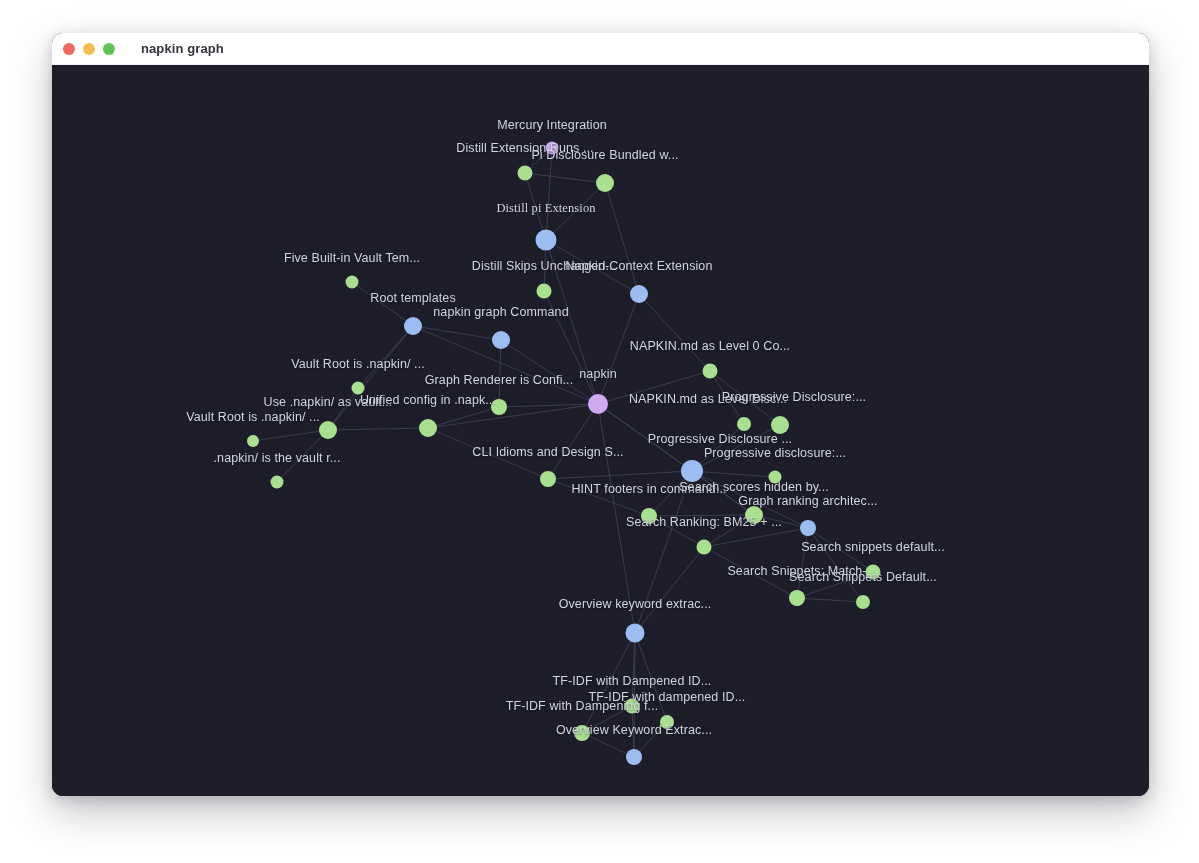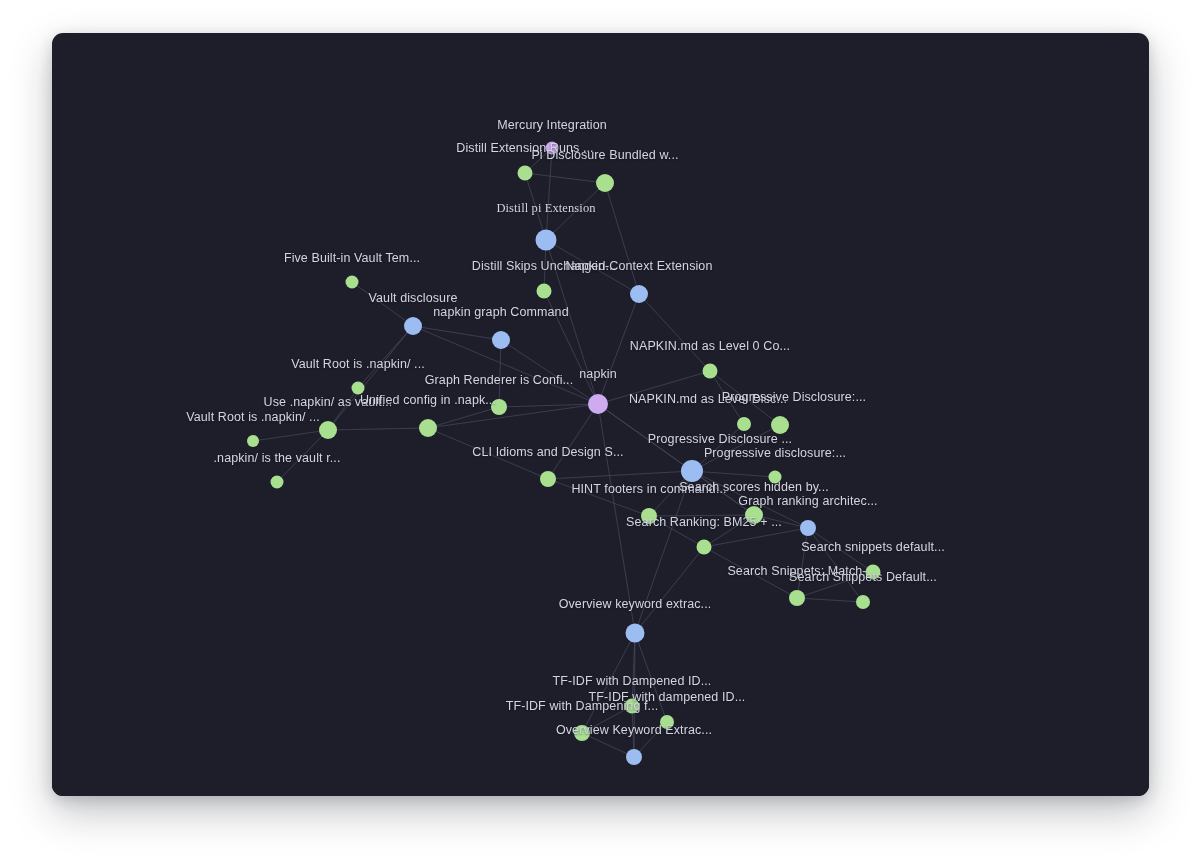--- a/index.html
+++ b/index.html
@@ -95,20 +95,28 @@
     text-shadow: 0 1px 2px rgba(20,20,34,0.55);
   }
 </style>
 </head>
 <body>
 
 <div id="app">
 
   <div class="window">
 
+    <div class="titlebar">
+      <div class="lights">
+        <span class="light red"></span>
+        <span class="light yellow"></span>
+        <span class="light green"></span>
+      </div>
+      <div class="win-title">napkin graph</div>
+    </div>
 
     <div class="canvas">
       <svg class="edges" id="edges-svg" viewBox="0 0 1097 731" preserveAspectRatio="none">
           <line x1="500" y1="83" x2="494" y2="175" stroke="#4a4a63" stroke-width="0.9" stroke-opacity="0.75"></line>
           <line x1="500" y1="83" x2="473" y2="108" stroke="#4a4a63" stroke-width="0.9" stroke-opacity="0.75"></line>
           <line x1="473" y1="108" x2="494" y2="175" stroke="#4a4a63" stroke-width="0.9" stroke-opacity="0.75"></line>
           <line x1="473" y1="108" x2="553" y2="118" stroke="#4a4a63" stroke-width="0.9" stroke-opacity="0.75"></line>
           <line x1="553" y1="118" x2="494" y2="175" stroke="#4a4a63" stroke-width="0.9" stroke-opacity="0.75"></line>
           <line x1="553" y1="118" x2="587" y2="229" stroke="#4a4a63" stroke-width="0.9" stroke-opacity="0.75"></line>
           <line x1="494" y1="175" x2="492" y2="226" stroke="#4a4a63" stroke-width="0.9" stroke-opacity="0.75"></line>
@@ -178,21 +186,21 @@
           <div class="node-label" style="left: 553px; top: 97px;">Pi Disclosure Bundled w...</div>
           <div class="node blue" style="left: 494px; top: 175px; width: 21px; height: 21px;"></div>
           <div class="node-label" style="left: 494px; top: 150.5px; font-family: Liberation Serif, serif;">Distill pi Extension</div>
           <div class="node green" style="left: 300px; top: 217px; width: 13px; height: 13px;"></div>
           <div class="node-label" style="left: 300px; top: 199.5px;">Five Built-in Vault Tem...</div>
           <div class="node green" style="left: 492px; top: 226px; width: 15px; height: 15px;"></div>
           <div class="node-label" style="left: 492px; top: 207.5px;">Distill Skips Unchanged...</div>
           <div class="node blue" style="left: 587px; top: 229px; width: 18px; height: 18px;"></div>
           <div class="node-label" style="left: 587px; top: 208px; text-align: center;">Napkin-Context Extension</div>
           <div class="node blue" style="left: 361px; top: 261px; width: 18px; height: 18px;"></div>
-          <div class="node-label" style="left: 361px; top: 240px;">Vault disclosure</div>
+          <div class="node-label" style="left: 361px; top: 240px;">Root templates</div>
           <div class="node blue" style="left: 449px; top: 275px; width: 18px; height: 18px;"></div>
           <div class="node-label" style="left: 449px; top: 254px;">napkin graph Command</div>
           <div class="node green" style="left: 658px; top: 306px; width: 15px; height: 15px;"></div>
           <div class="node-label" style="left: 658px; top: 287.5px;">NAPKIN.md as Level 0 Co...</div>
           <div class="node green" style="left: 306px; top: 323px; width: 13px; height: 13px;"></div>
           <div class="node-label" style="left: 306px; top: 305.5px;">Vault Root is .napkin/ ...</div>
           <div class="node green" style="left: 447px; top: 342px; width: 16px; height: 16px;"></div>
           <div class="node-label" style="left: 447px; top: 322px;">Graph Renderer is Confi...</div>
           <div class="node purple" style="left: 546px; top: 339px; width: 20px; height: 20px;"></div>
           <div class="node-label" style="left: 546px; top: 316px;">napkin</div>

